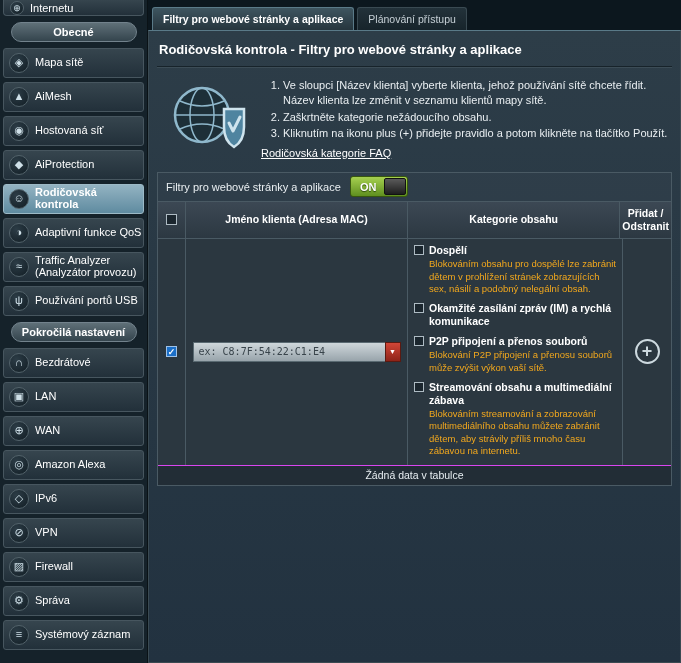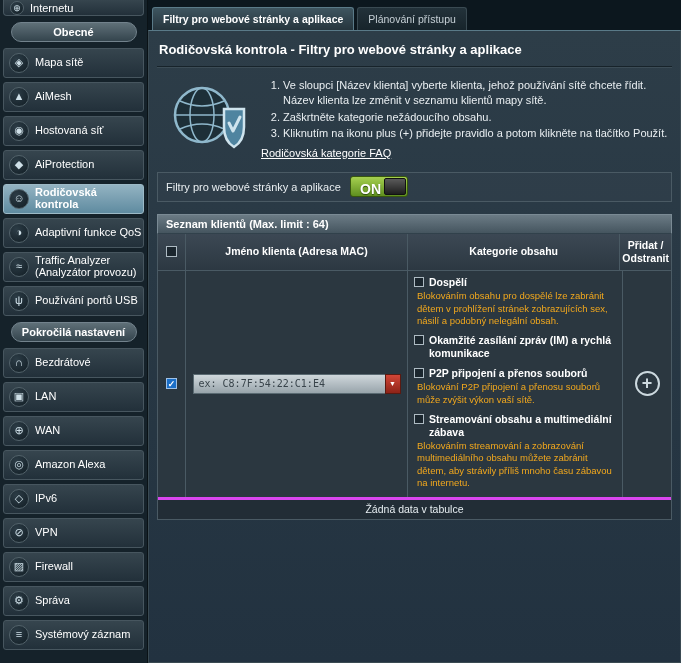--- a/index.html
+++ b/index.html
@@ -55,21 +55,21 @@
   .note { margin-top:9px; }
   .faq-link { display:inline-block; margin-top:3px; color:#fff; text-decoration:underline;
     font-size:11px; cursor:pointer; }
 
   .toggle-row { margin-top:10px; height:30px; border:1px solid #4a5a64;
     display:flex; align-items:center; background:rgba(255,255,255,0.02); }
   .toggle-label { flex:0 0 192px; padding-left:8px; font-size:11px; color:#e9eef1; }
   .switch { position:relative; width:58px; height:21px; border-radius:3px;
     background:linear-gradient(#a6d050,#5f8f1f); border:1px solid #38570f;
     cursor:pointer; }
-  .switch .on-text { position:absolute; left:9px; top:4px; color:#fff; font-size:14px;
+  .switch .on-text { position:absolute; left:9px; top:4px; color:#fff; font-size:11px;
     font-weight:bold; text-shadow:0 1px 1px #2c4a0a; }
   .switch .knob { position:absolute; right:1px; top:1px; width:22px; height:17px;
     border-radius:2px; background:linear-gradient(#5a5a5a,#1e1e1e); border:1px solid #111; }
 
   
   .table-title { margin-top:12px; height:20px; line-height:19px;
     background:linear-gradient(#6b7b85,#45555f); border:1px solid #7a8a94;
     border-bottom-color:#31414b; color:#fff; font-size:11px; font-weight:bold;
     padding-left:8px; }
   .grid { border:1px solid #4a5a64; border-top:none; background:#2b3740; }
@@ -98,27 +98,27 @@
     background:linear-gradient(#cfd7db,#98a4ab); color:#2a3338;
     font-family:"DejaVu Sans Mono", monospace; font-size:10px; padding:0 5px; }
   .combo input::placeholder { color:#39444b; opacity:1; }
   .combo-btn { width:16px; height:20px; background:linear-gradient(#d24637,#8e2318);
     border:1px solid #5a1a12; color:#fff; font-size:7px; display:flex;
     align-items:center; justify-content:center; cursor:pointer; }
 
   .cat { margin-bottom:7px; }
   .cat-head { display:flex; align-items:flex-start; color:#fff; font-size:10.5px;
     font-weight:bold; line-height:1.2; }
-  .cat-desc { color:#f2a81d; font-size:9.5px; line-height:1.3; margin:2px 0 0 3px; }
+  .cat-desc { color:#f2a81d; font-size:9.5px; line-height:1.3; margin:2px 0 0 15px; }
 
   .add-btn { width:25px; height:25px; border:2px solid #cdd9df; border-radius:50%;
     color:#cdd9df; font-size:18px; font-weight:bold; display:flex; align-items:center;
     justify-content:center; cursor:pointer; line-height:1; padding-bottom:2px; }
 
-  .empty-row { border-top:3px solid #d946ef; background:#222d36; text-align:center;
+  .empty-row { border-top:1px solid #d946ef; background:#222d36; text-align:center;
     color:#e6edf1; font-size:10.5px; padding:3px 0 4px; }
 </style>
 </head>
 <body>
 
 <div class="app">
 
   <div class="sidebar">
     <div class="cut-item">
       <span class="nav-ico">⊕</span>
@@ -233,21 +233,20 @@
       </div>
 
       <div class="toggle-row">
         <div class="toggle-label">Filtry pro webové stránky a aplikace</div>
         <div class="switch">
           <span class="on-text">ON</span>
           <span class="knob"></span>
         </div>
       </div>
 
-      <div class="table-title">Seznam klientů (Max. limit : 64)</div>
 
       <div class="grid">
         <div class="g-row g-head">
           <div class="cell c1">
             <span class="cb"></span>
           </div>
           <div class="cell c2">Jméno klienta (Adresa MAC)</div>
           <div class="cell c3">Kategorie obsahu</div>
           <div class="cell c4">Přidat / Odstranit</div>
         </div>

